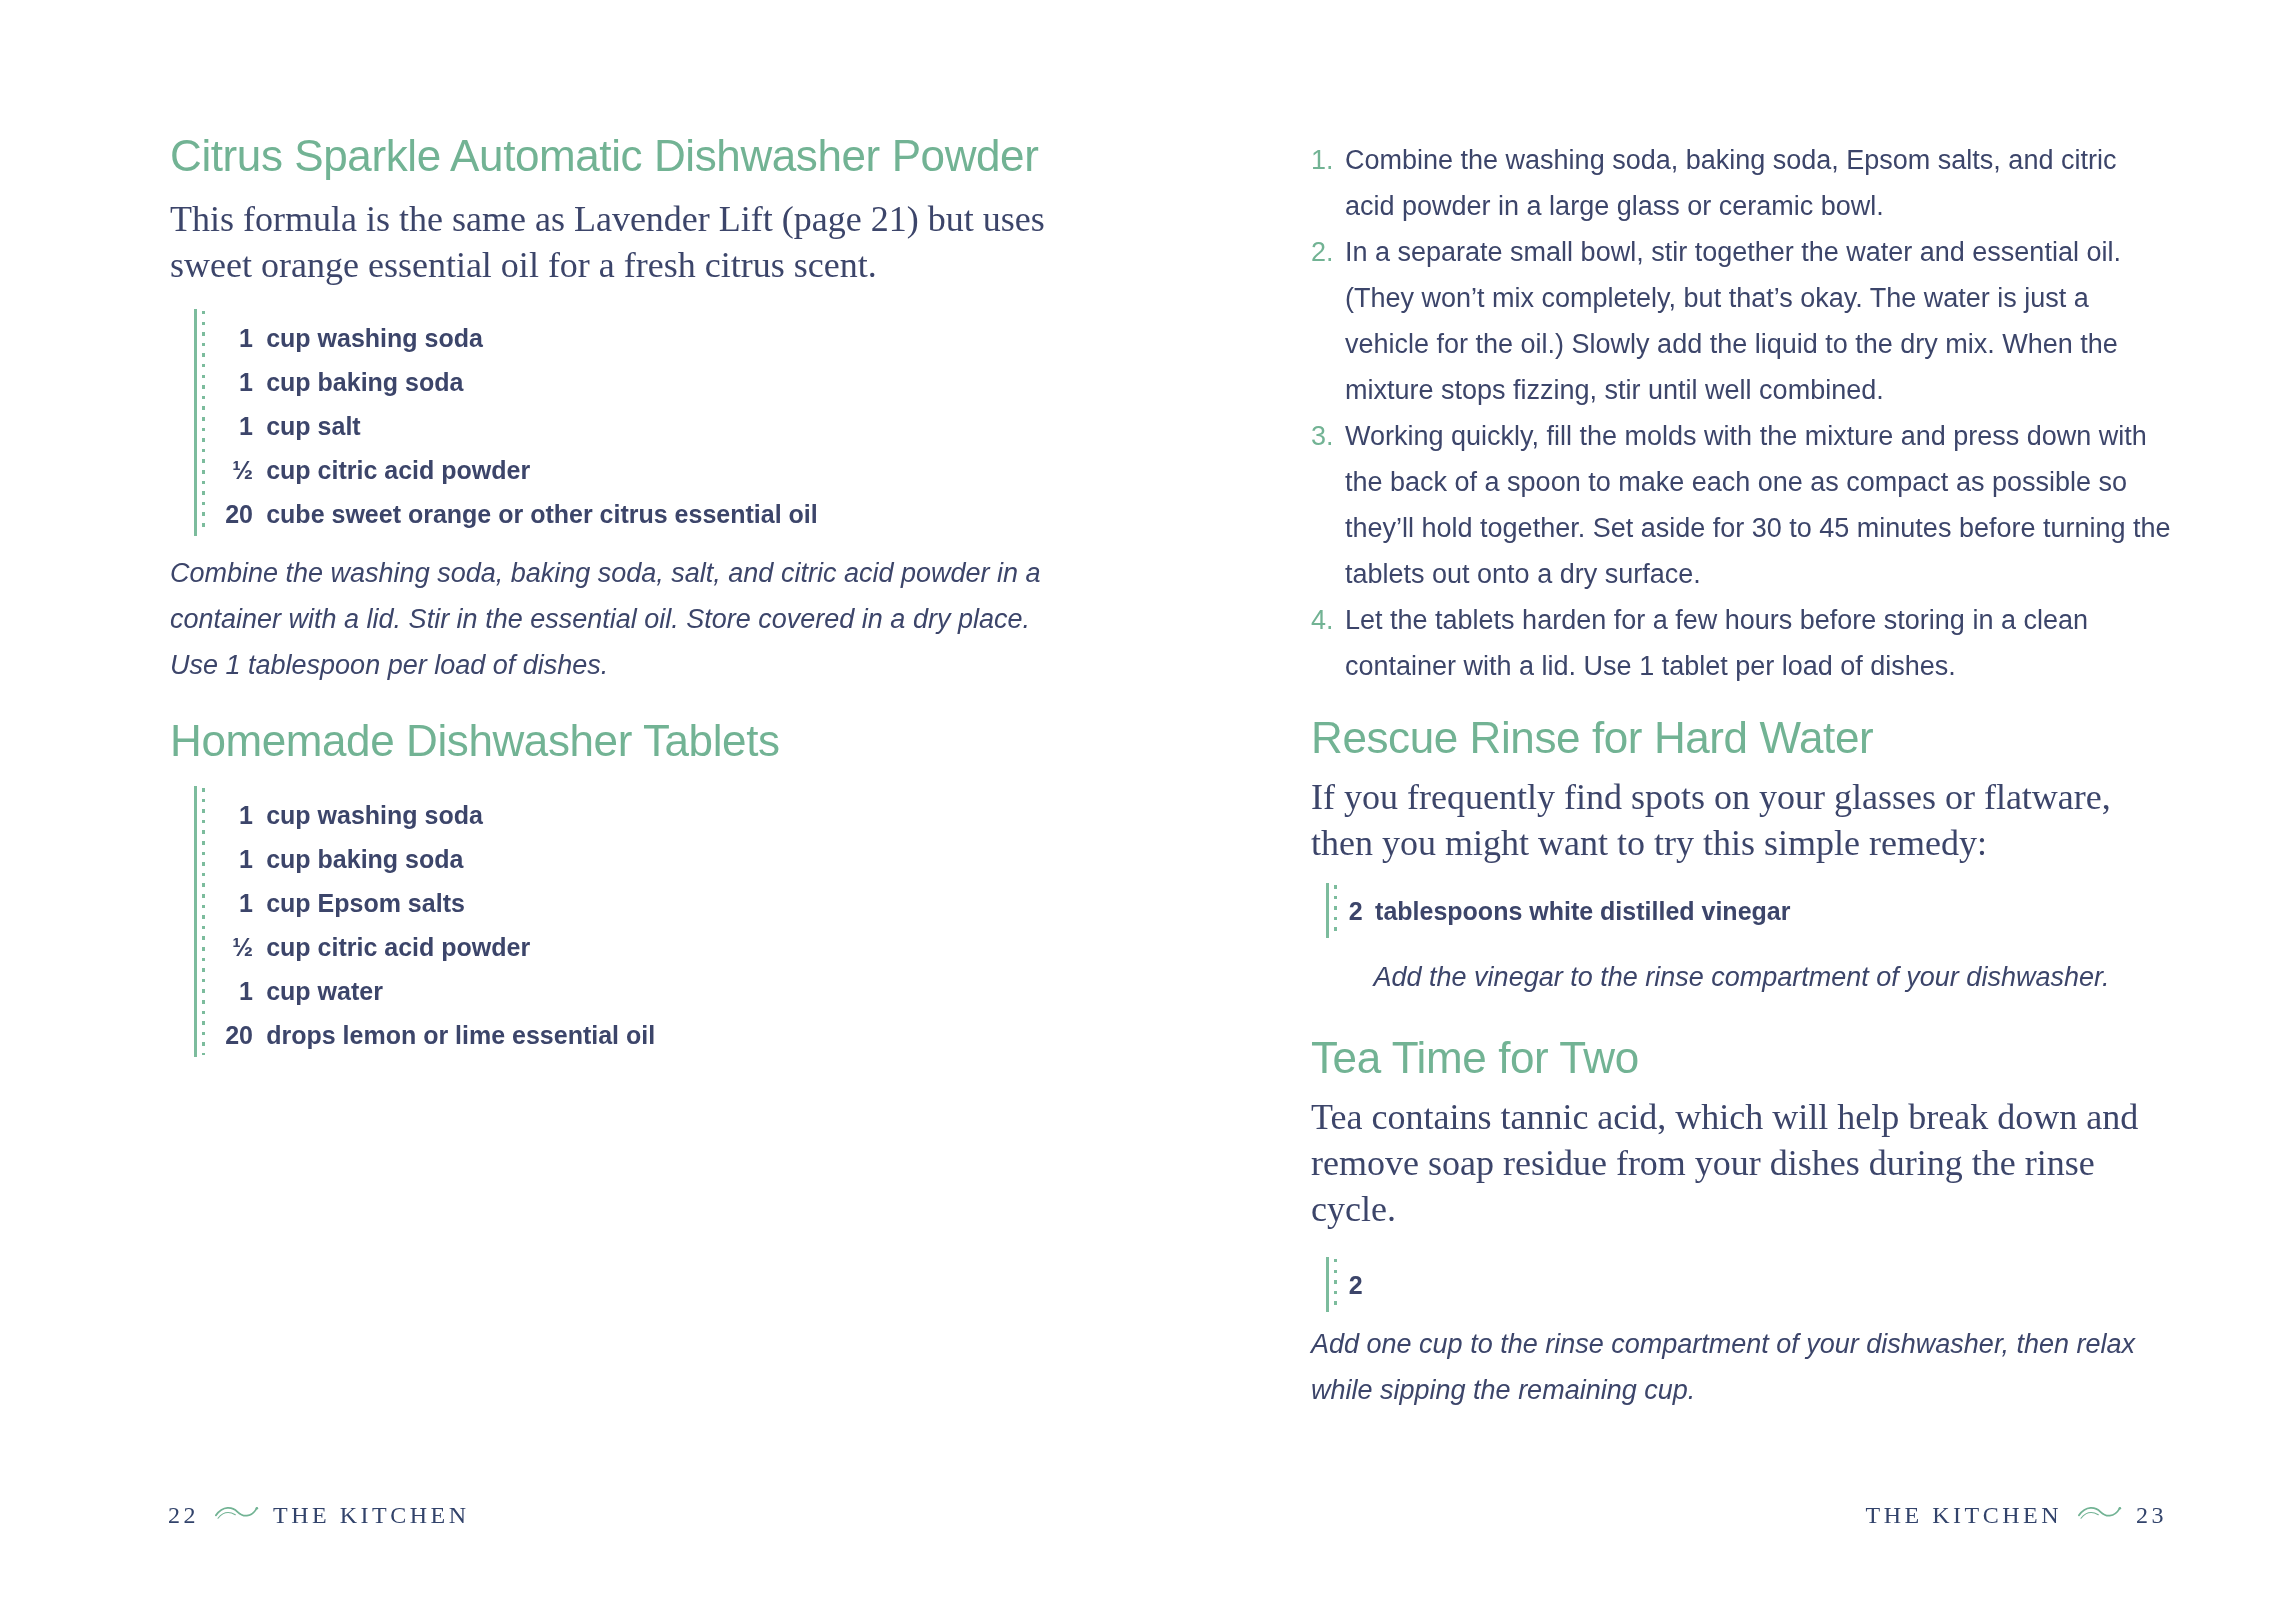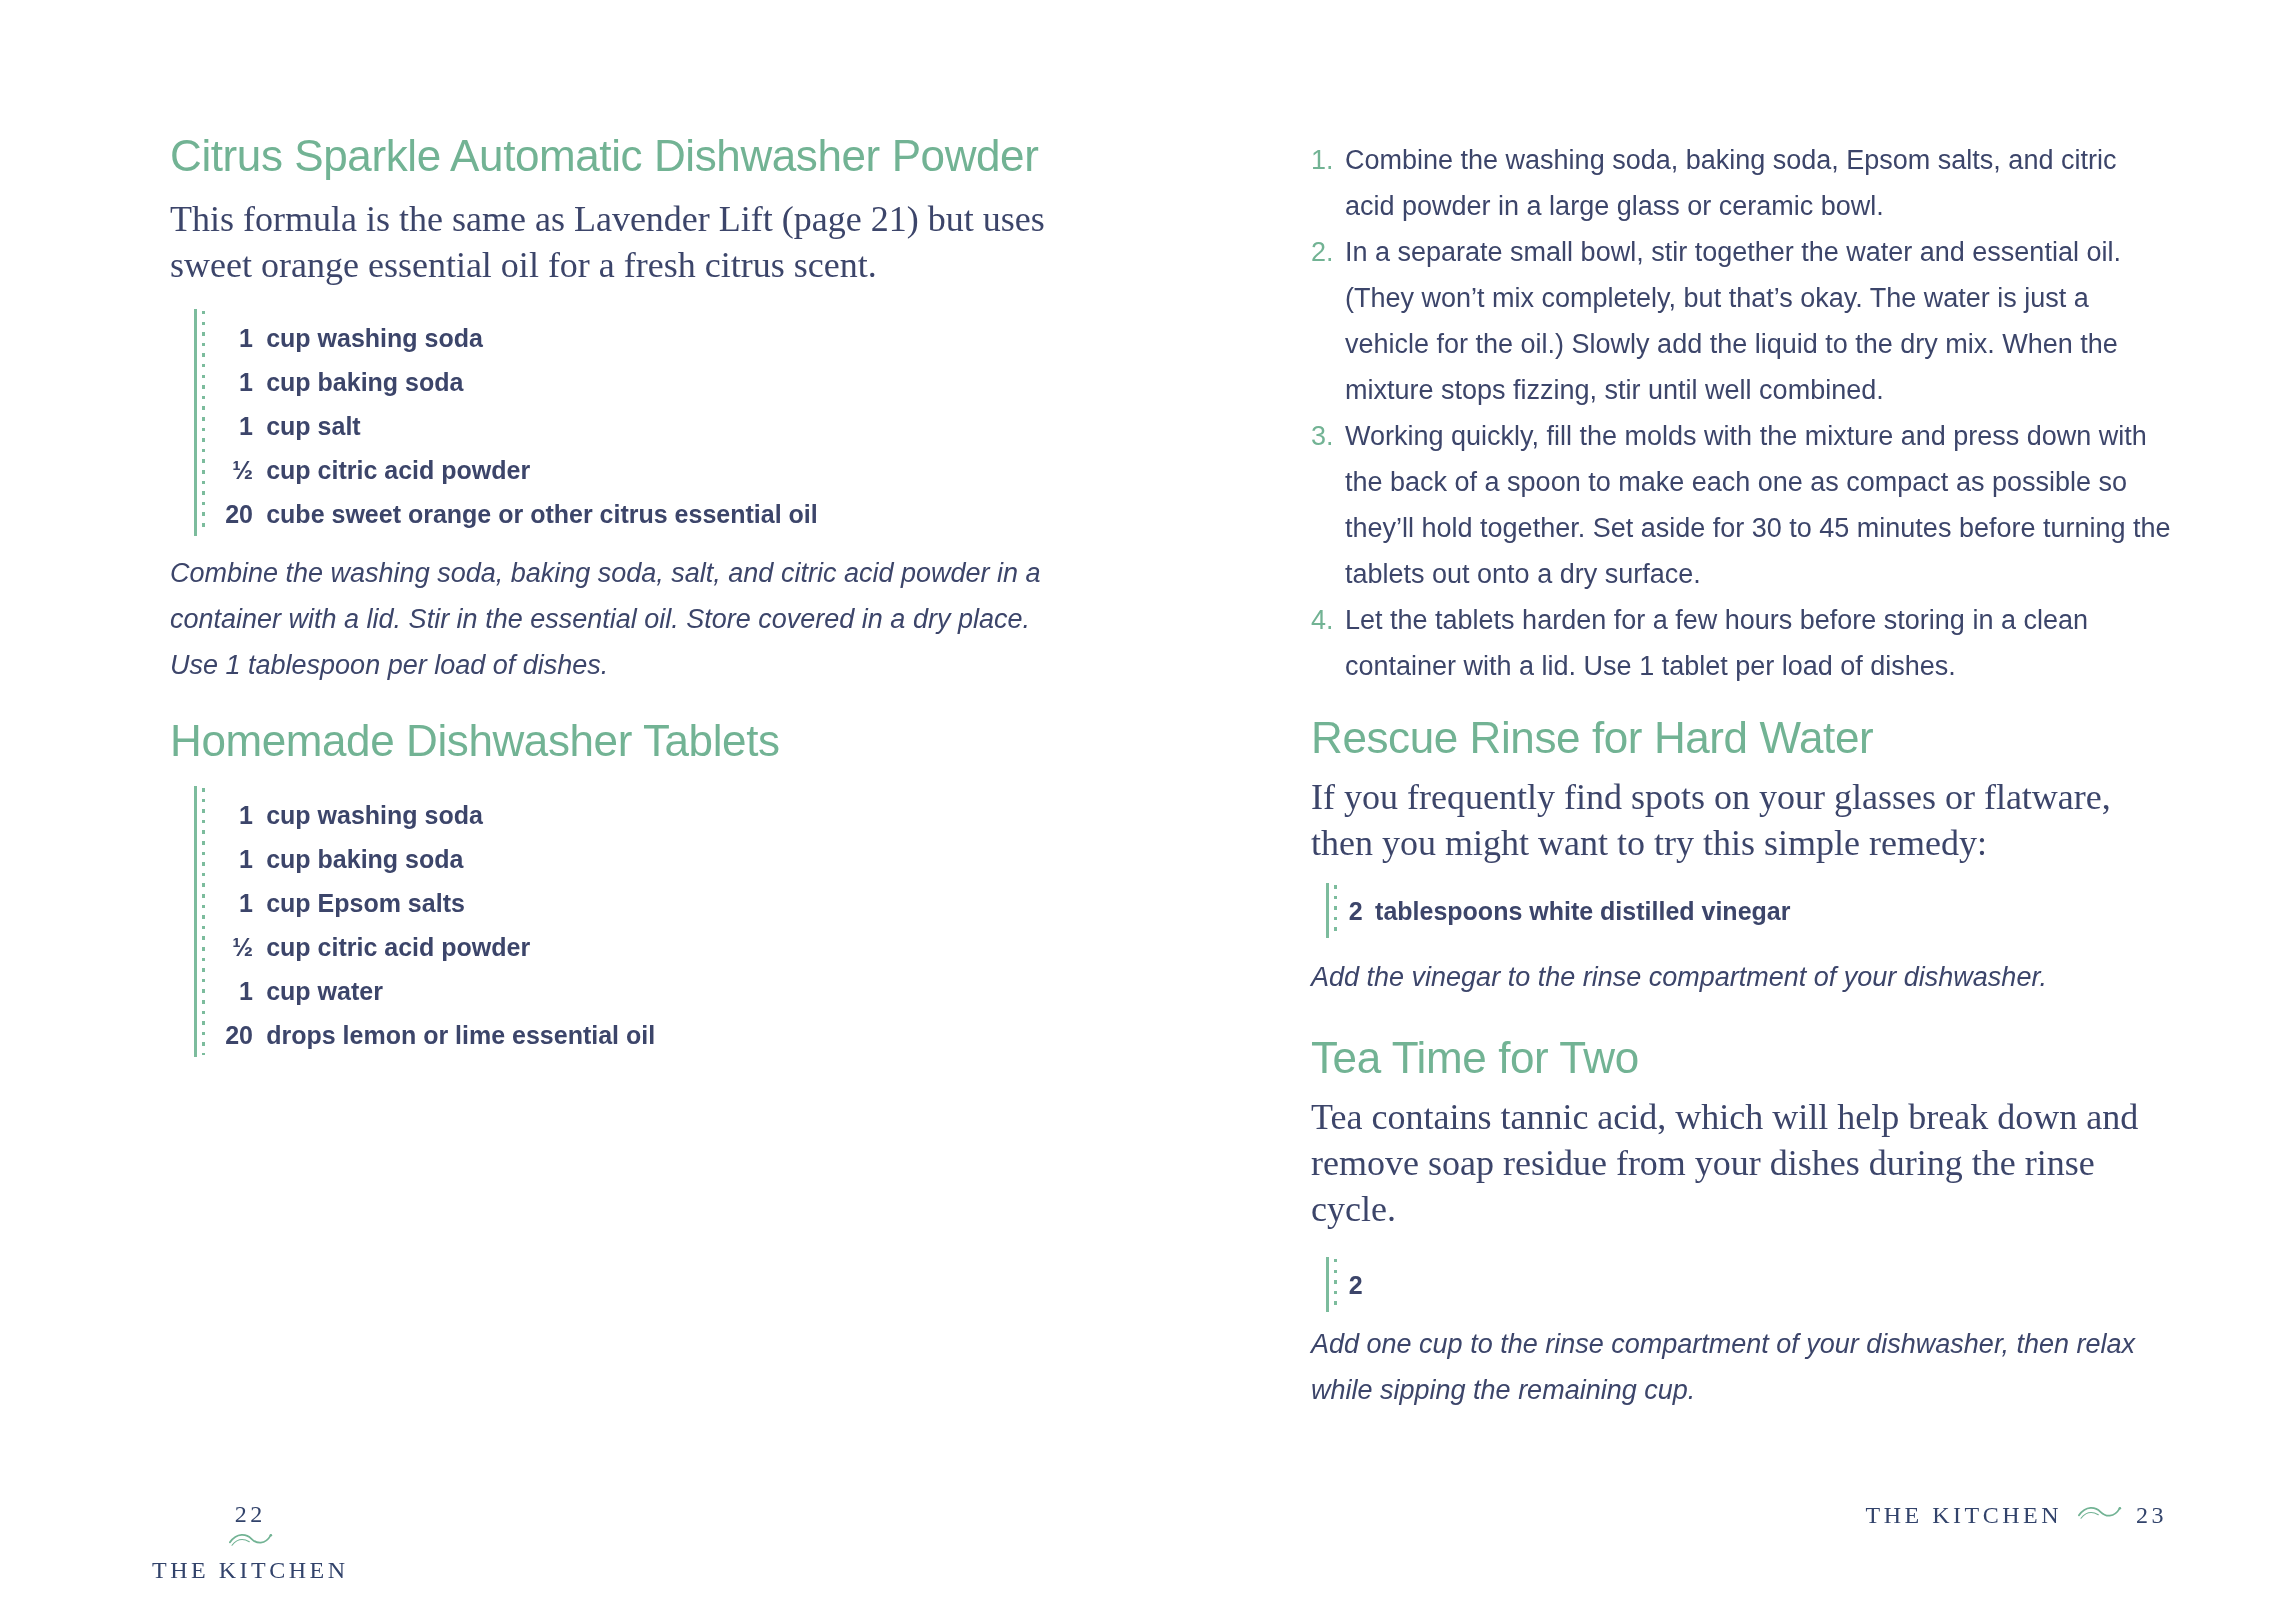--- a/index.html
+++ b/index.html
@@ -32,35 +32,35 @@
   .ingredients.compact .qty { width:17.7px; }
   .ingredients.compact .item { margin-left:12.4px; }
 
   .steps { list-style:none; margin:137px 0 0; padding:0; }
   .step { position:relative; padding-left:34px; font-size:27px; line-height:46px; color:var(--body_navy); }
   .step .num { position:absolute; left:0; top:0; color:var(--heading_green); }
 
   .footer { position:absolute; top:1501px; display:flex; align-items:center;
             font-family:"Liberation Serif", serif; font-size:24px;
             letter-spacing:3.5px; color:var(--footer_navy); }
-  .footer-left { left:152px;flex-direction:column; }
+  .footer-left { left:168px; }
   .footer-right { right:128px; }
   .swash { margin:0 14px; color:var(--heading_green); display:inline-block; }
 
   .mt-h1      { margin-top:132px; }
   .mt-intro1  { margin-top:16px; }
   .mt-list1   { margin-top:21px; }
   .mt-para1   { margin-top:14px; }
   .mt-h2      { margin-top:29px; }
   .mt-intro2  { margin-top:12.4px; }
   .mt-list2   { margin-top:21px; }
   .mt-rescue  { margin-top:25px; }
   .mt-intro3  { margin-top:12.4px; }
   .mt-list3   { margin-top:17px; }
-  .mt-para3   { margin-top:16px; }
+  .mt-para3   { margin-top:16px;text-align:center; }
   .mt-tea     { margin-top:34px; }
   .mt-intro4  { margin-top:12.4px; }
   .mt-list4   { margin-top:25px; }
   .mt-para4   { margin-top:8.8px; }
 </style>
 </head>
 <body>
 
 <section class="col col-left">
 

